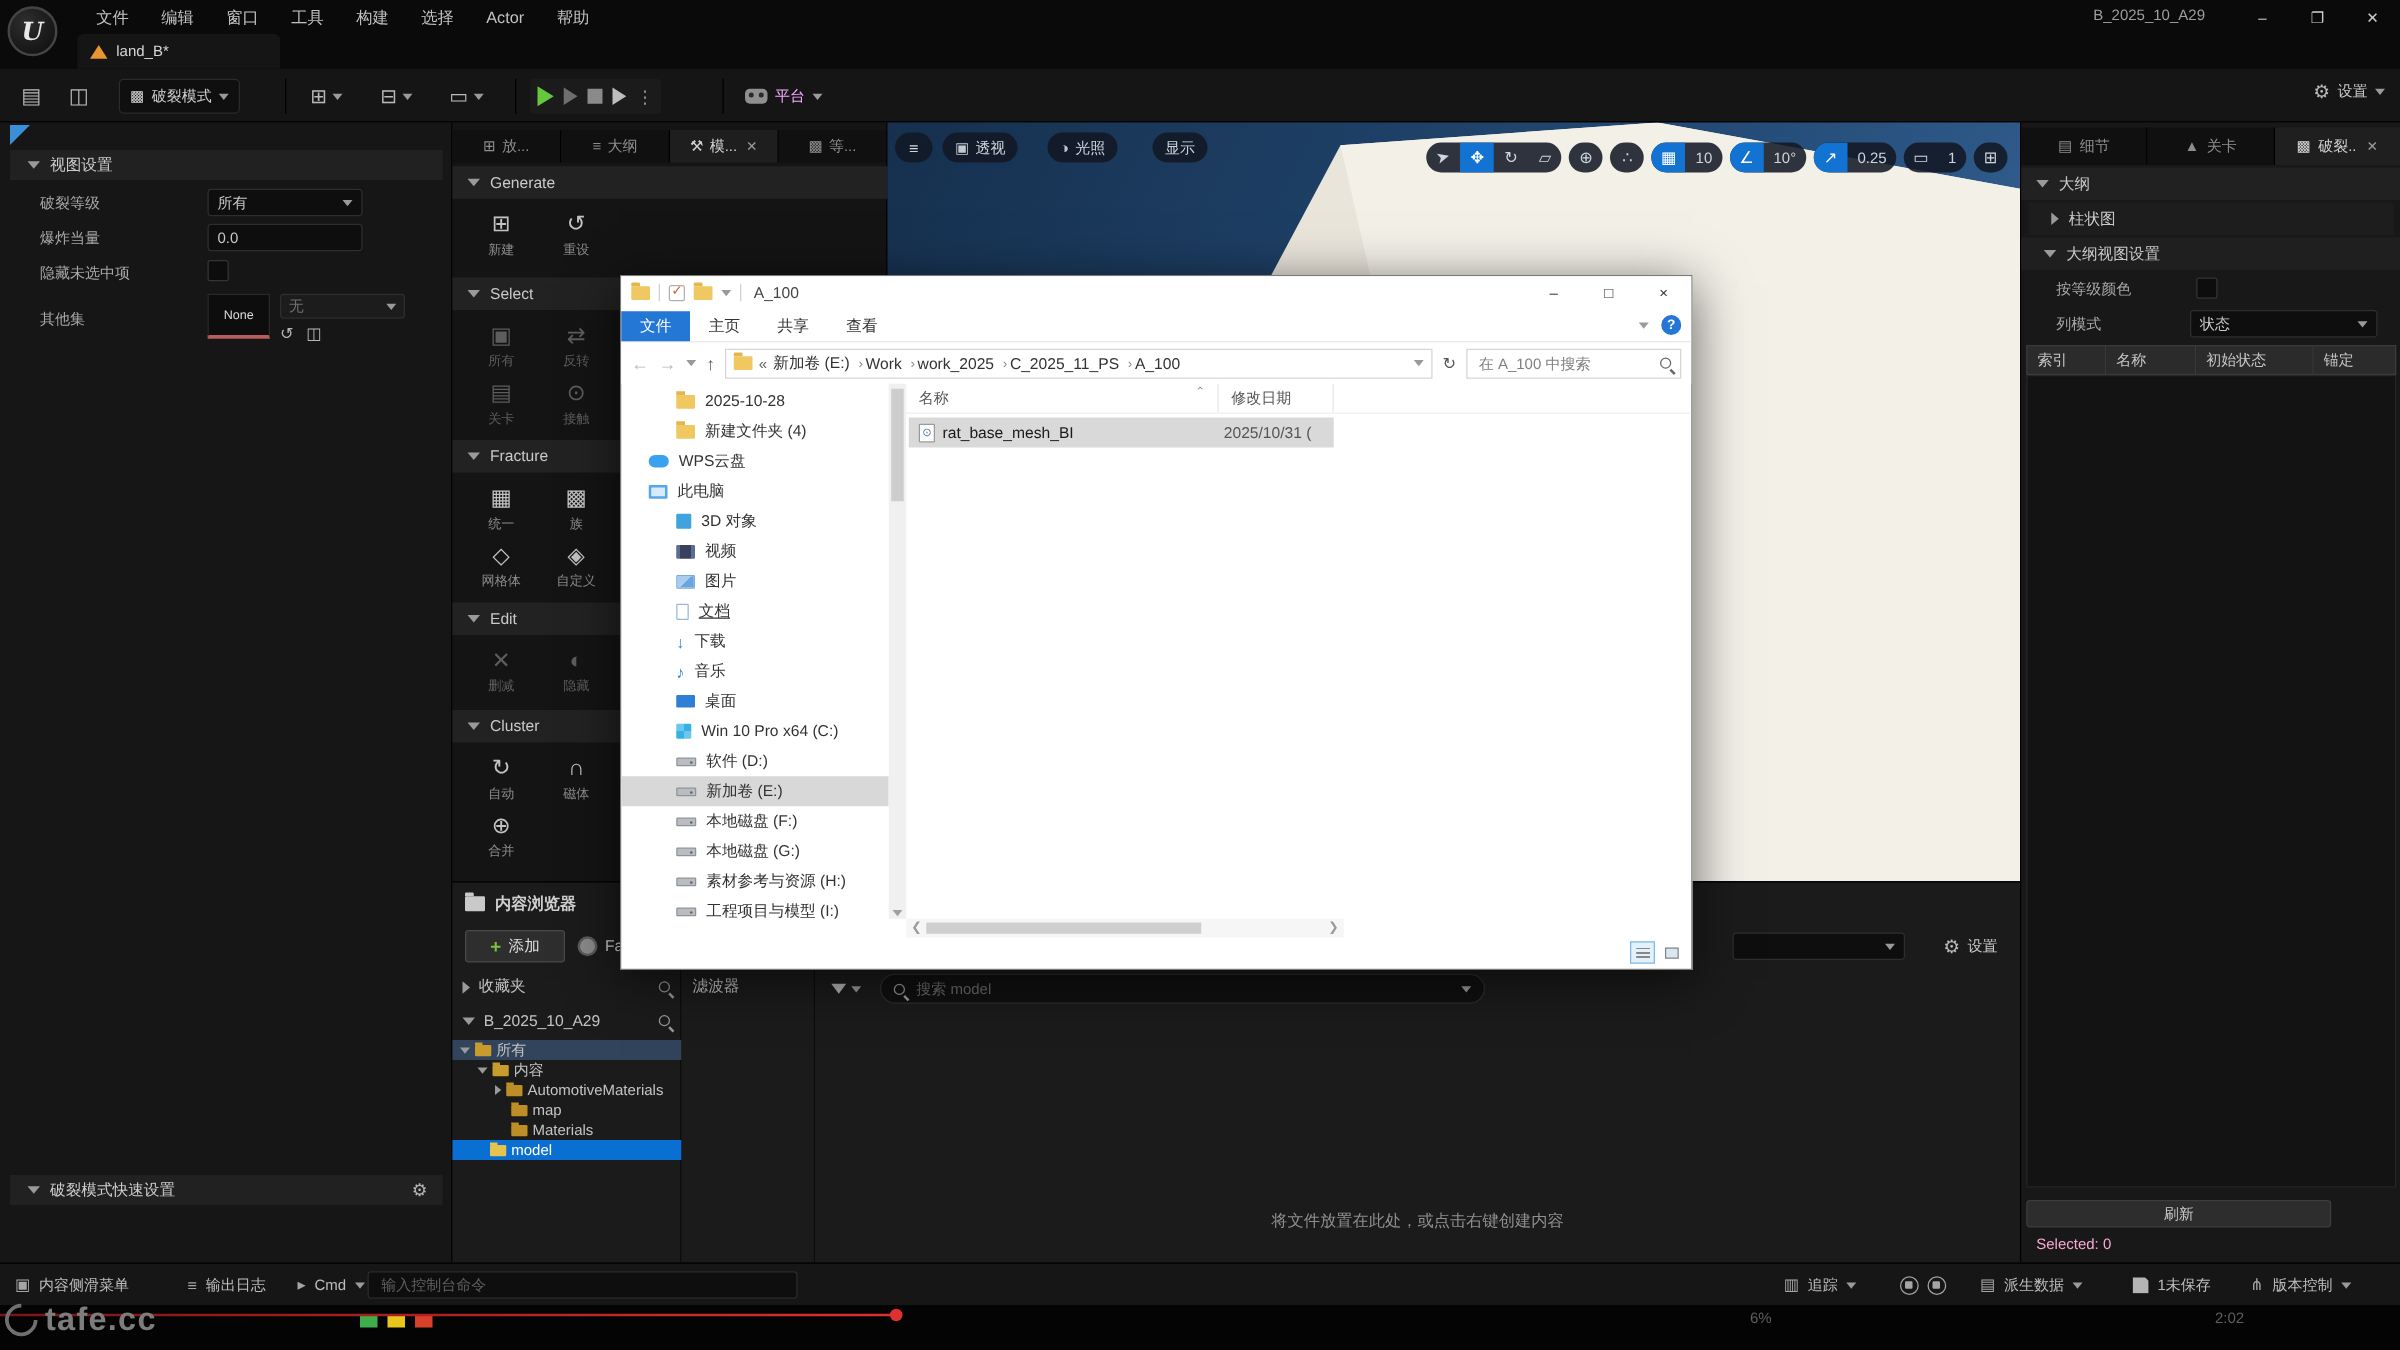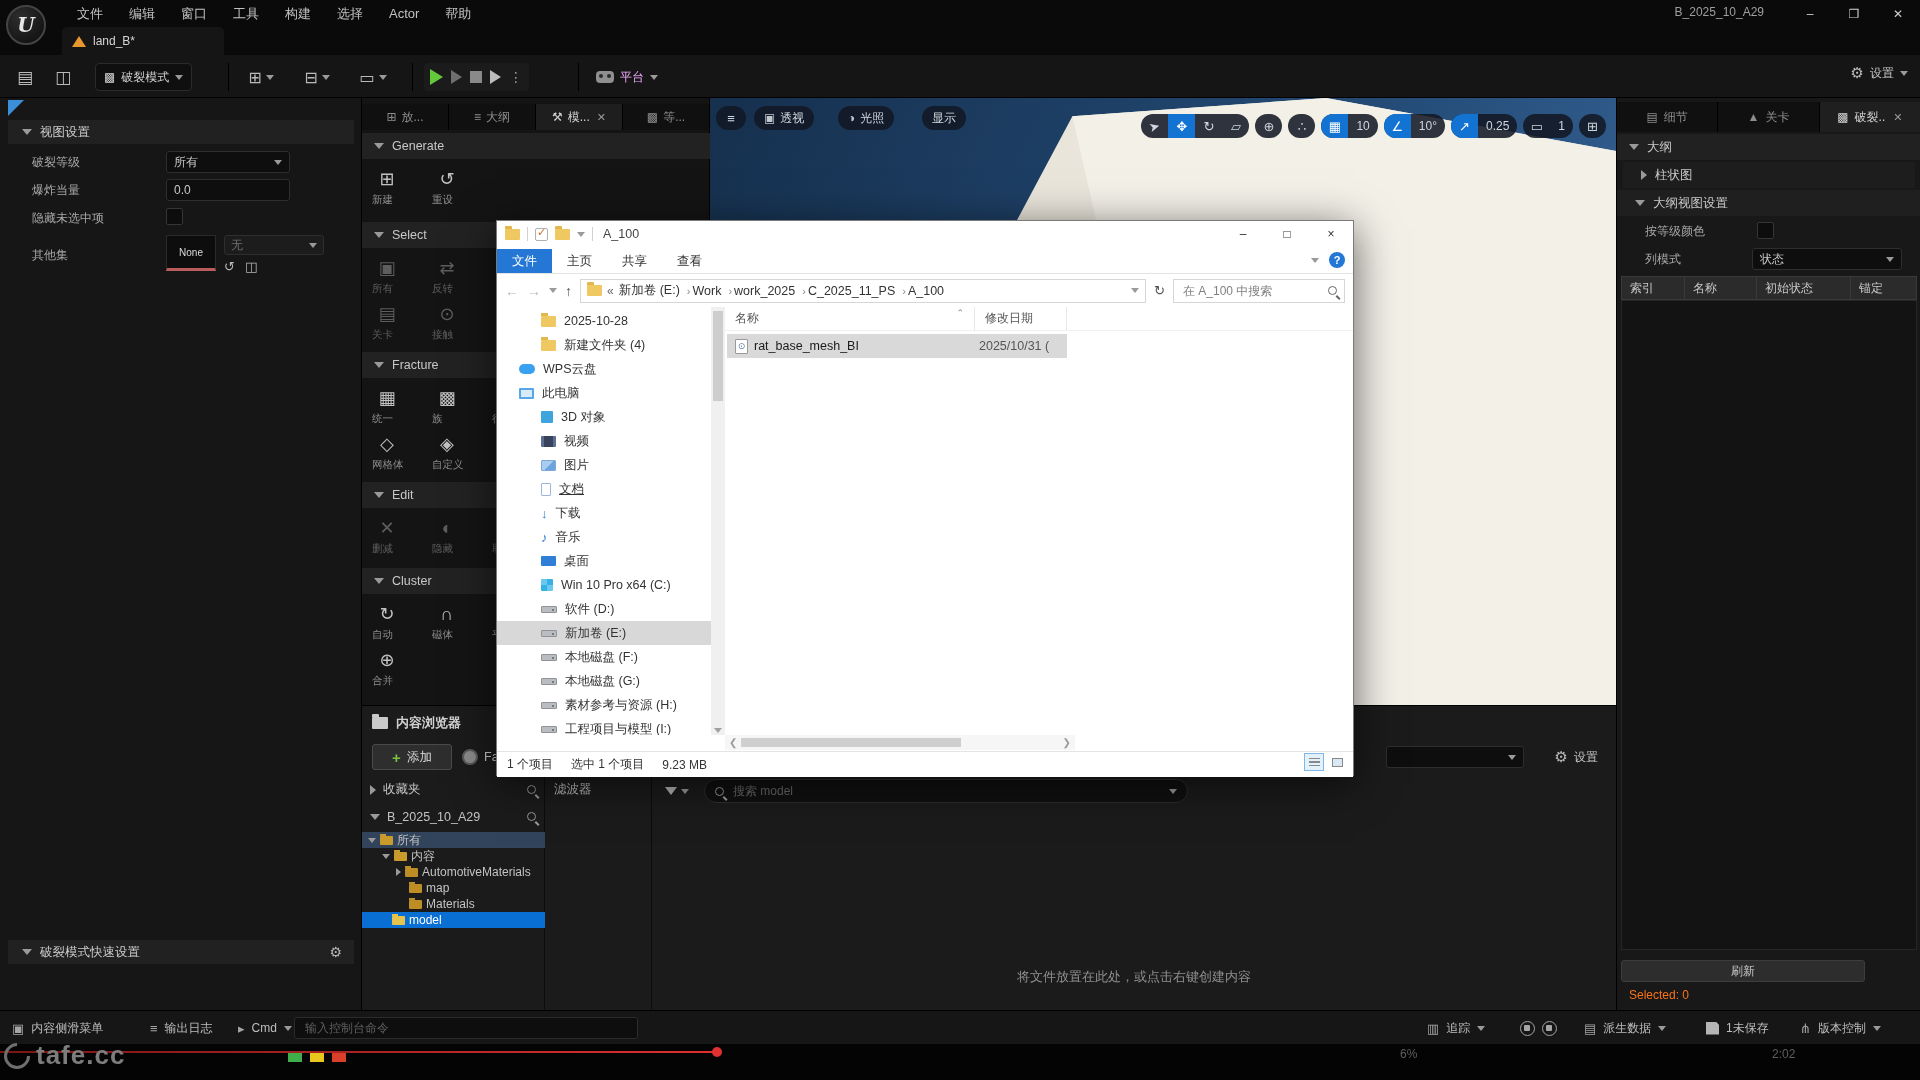--- a/index.html
+++ b/index.html
@@ -66,21 +66,21 @@
   .pal-tabs{position:absolute;left:0;top:6px;width:348px;height:26px;display:flex;}
   .pal-tab{width:87px;height:26px;display:flex;align-items:center;justify-content:center;gap:5px;background:#101010;color:#8d8d8d;font-size:12px;border-right:1px solid #000;}
   .pal-tab.active{background:#1e1e1e;color:#d2d2d2;}
   .pal-tab .gi::before{font-size:12px;}
   .tab-x{display:none;color:#9a9a9a;font-size:11px;margin-left:2px;}
   .pal-tab.active .tab-x{display:inline;}
   .pal-section{position:absolute;left:0;width:348px;}
   .pal-head{height:26px;background:#222;display:flex;align-items:center;gap:8px;padding-left:12px;color:#c9c9c9;font-size:12.5px;}
   .pal-tools{display:grid;grid-template-columns:repeat(3,58px);gap:6px 2px;padding:8px 0 0 10px;}
   .pal-tools.cols2{grid-template-columns:repeat(2,58px);}
-  .tool{display:flex;flex-direction:column;gap:2px;}
+  .tool{display:flex;flex-direction:column;align-items:center;gap:2px;}
   .tool .gi{width:30px;height:24px;display:flex;align-items:center;justify-content:center;color:#c2c2c2;font-size:18px;}
   .tool-lb{font-size:10.5px;color:#8b8b8b;white-space:nowrap;}
   .dimmed .gi{color:#5d5d5d;}.dimmed .tool-lb{color:#5d5d5d;}
 
   .ic-new .gi::before{content:"⊞";} .ic-reset .gi::before{content:"↺";}
   .ic-all .gi::before{content:"▣";} .ic-invert .gi::before{content:"⇄";}
   .ic-level .gi::before{content:"▤";} .ic-contact .gi::before{content:"⊙";}
   .ic-uniform .gi::before{content:"▦";} .ic-clusterf .gi::before{content:"▩";}
   .ic-radial .gi::before{content:"◎";} .ic-meshf .gi::before{content:"◇";}
   .ic-custom .gi::before{content:"◈";} .ic-trim .gi::before{content:"✕";}
@@ -121,21 +121,21 @@
   .rp-color{top:120px;}
   .rp-colmode{top:148px;}
   .rp-label{font-size:12px;color:#a8a8a8;}
   .rp-check{position:absolute;left:140px;top:4px;width:17px;height:17px;background:#0d0d0d;border:1px solid #353535;border-radius:2px;}
   .rp-dd{position:absolute;left:135px;top:2px;width:150px;height:22px;background:#0e0e0e;border:1px solid #2e2e2e;border-radius:3px;color:#c9c9c9;font-size:12px;display:flex;align-items:center;justify-content:space-between;padding:0 7px;}
   .rp-thead{position:absolute;left:4px;top:178px;width:296px;height:24px;display:flex;}
   .rp-th{background:#2b2b2b;border:1px solid #3a3a3a;border-left-width:0;color:#c7c7c7;font-size:12px;display:flex;align-items:center;padding-left:8px;}
   .rp-th:first-child{border-left-width:1px;}
   .rp-body{position:absolute;left:4px;top:202px;width:296px;height:650px;background:#131313;border:1px solid #262626;}
   .rp-refresh{position:absolute;left:4px;top:862px;width:244px;height:22px;background:#2d2d2d;border:1px solid #3d3d3d;border-radius:3px;color:#c9c9c9;font-size:12px;display:flex;align-items:center;justify-content:center;}
-  .rp-selected{position:absolute;left:12px;top:890px;font-size:12px;color:#f97316;}
+  .rp-selected{position:absolute;left:12px;top:890px;font-size:12px;color:#f9a8d4;}
 
   
   .cb{position:absolute;left:362px;top:705px;width:1254px;height:305px;background:#1b1b1b;border-top:1px solid #000;}
   .cb-header{position:absolute;left:10px;top:8px;display:flex;align-items:center;gap:8px;color:#d0d0d0;font-size:13px;font-weight:bold;}
   .cb-folder-ic{width:16px;height:12px;background:#c9c9c9;border-radius:1px;position:relative;}
   .cb-folder-ic::before{content:"";position:absolute;left:0;top:-3px;width:7px;height:3px;background:#c9c9c9;border-radius:1px 1px 0 0;}
   .cb-add{position:absolute;left:10px;top:38px;width:80px;height:26px;background:#2e2e2e;border:1px solid #4a4a4a;border-radius:3px;display:flex;align-items:center;justify-content:center;gap:6px;color:#dedede;font-size:12.5px;}
   .plus{color:#7ac142;font-weight:bold;font-size:15px;}
   .cb-fab{position:absolute;left:100px;top:38px;width:76px;height:26px;display:flex;align-items:center;gap:6px;color:#c9c9c9;font-size:12.5px;}
   .fab-badge{width:16px;height:16px;border-radius:50%;background:#8a8a8a;border:2px solid #5a5a5a;}
@@ -1012,25 +1012,20 @@
           <span class="fdate">2025/10/31 (</span>
         </div>
       </div>
     </div>
     <div class="ex-hscroll">
       <span class="hs-ar">❮</span>
       <span class="hs-thumb"></span>
       <span style="flex:1"></span>
       <span class="hs-ar">❯</span>
     </div>
-    <div class="ex-status">
-      <span>1 个项目</span>
-      <span>选中 1 个项目</span>
-      <span>9.23 MB</span>
-    </div>
     <div class="ex-views">
       <span class="view-btn active">
           <span class="vb-rows"></span>
         </span>
       <span class="view-btn">
           <span class="vb-thumb"></span>
         </span>
     </div>
   </div>
 

